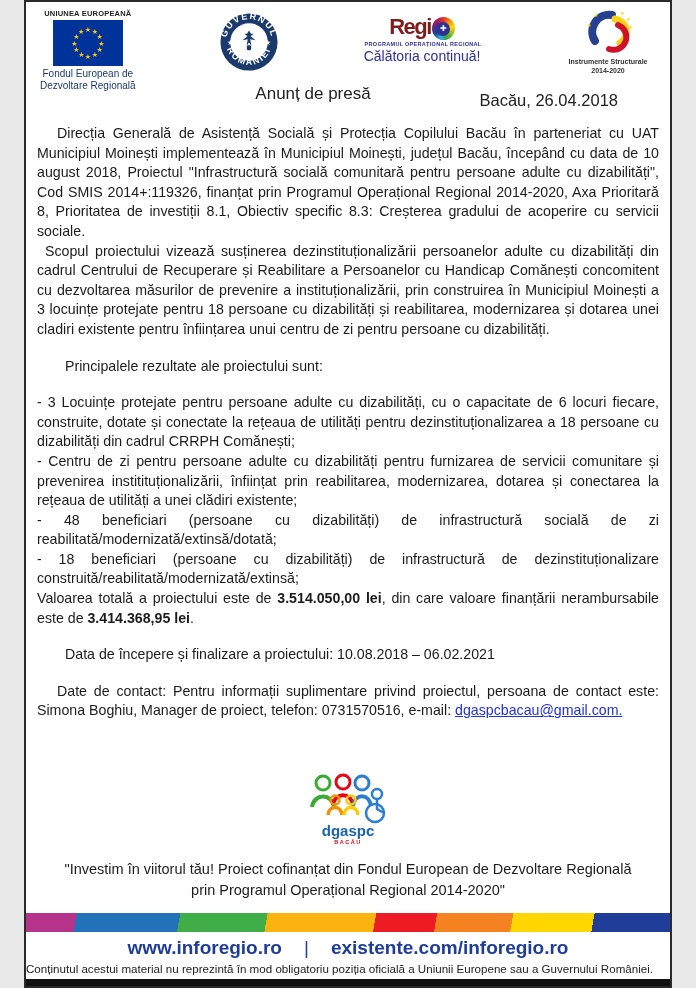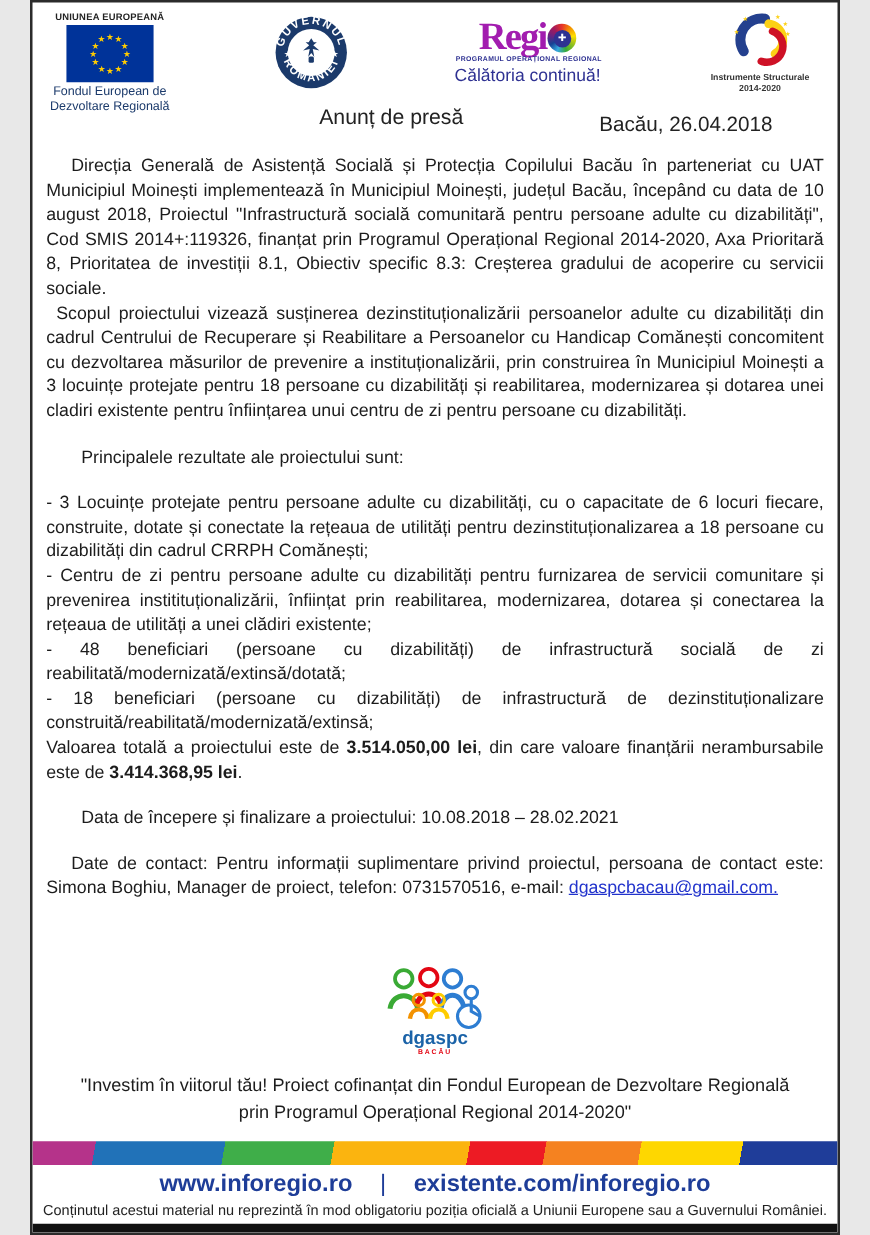--- a/index.html
+++ b/index.html
@@ -12,21 +12,21 @@
   }
   
   .logos-row { display:flex; align-items:flex-start; justify-content:space-between;
     padding:7px 16px 0 14px; height:72px; }
   .logo-block { display:flex; flex-direction:column; align-items:center; }
   .eu-top { font-size:7.5px; font-weight:bold; color:#222; margin-bottom:2px; letter-spacing:.2px;}
   .eu-bottom { font-size:10px; color:#1b3a6b; text-align:center; line-height:1.15; margin-top:2px;}
   .gov-logo { margin-top:2px; }
   .regio-block { margin-top:4px; text-align:center; }
   .regio-line { display:flex; align-items:center; justify-content:center; }
-  .regio-word { font-size:31px; font-weight:bold; color:#a21caf; letter-spacing:-1.5px; line-height:1; font-family:Liberation Serif, serif;}
+  .regio-word { font-size:22px; font-weight:bold; color:#7f1d1d; letter-spacing:-1.5px; line-height:1; font-family:Liberation Sans, sans-serif;}
   .regio-wheel { width:23px; height:23px; border-radius:50%; margin-left:1px; margin-top:4px;
     background:conic-gradient(#e6332a,#f39200,#ffde00,#95c11f,#3aaa35,#36a9e1,#164194,#662483,#a3195b,#e6332a);
     position:relative; }
   .regio-wheel::after { content:"✚"; position:absolute; inset:4.5px; background:#2e3192;
     border-radius:50%; color:#fff; font-size:8px; line-height:14px; text-align:center; }
   .regio-sub { font-size:5.5px; color:#2e3192; font-weight:bold; letter-spacing:.3px; margin-top:1px; text-align:left; padding-left:2px;}
   .regio-tag { font-size:14px; color:#2e3192; margin-top:1px; }
   .is-block { margin-top:0; text-align:center; width:92px; }
   .is-text { font-size:7px; color:#333; line-height:1.25; margin-top:1px; font-weight:bold;}
   
@@ -48,21 +48,21 @@
   
   .footer { margin-top:auto; }
   .dgaspc-block { display:flex; flex-direction:column; align-items:center; margin-top:6px; }
   .dgaspc-word { font-size:15px; font-weight:bold; color:#1b63a8; line-height:1; margin-top:-2px;}
   .dgaspc-sub { font-size:5.5px; font-weight:bold; color:#e30613; letter-spacing:1.5px; margin-top:1px;}
   .quote { text-align:center; font-size:14.5px; line-height:1.45; color:#1c1c1c; margin-top:14px; }
   .stripe { height:19px; width:100%; margin-top:12px; }
   .links-row { display:flex; justify-content:center; align-items:center; gap:22px; padding:5px 0 3px; }
   .site-link { font-size:19px; font-weight:bold; color:#1e3d98; text-decoration:none; cursor:pointer;}
   .link-sep { font-size:19px; color:#1e3d98; }
-  .disclaimer { text-align:center; font-size:11.6px; color:#222; padding-bottom:4px; }
+  .disclaimer { font-size:11.6px; color:#222; padding-bottom:4px; }
   .bottom-bar { height:7px; background:#111; width:100%; }
 </style>
 </head>
 <body>
 
 <div class="page">
 
   <div class="logos-row">
 
     <div class="logo-block">
@@ -152,21 +152,21 @@
 
     <p class="results-intro">Principalele rezultate ale proiectului sunt:</p>
 
     <p>- 3 Locuințe protejate pentru persoane adulte cu dizabilități, cu o capacitate de 6 locuri fiecare, construite, dotate și  conectate la rețeaua de utilități pentru dezinstituționalizarea a 18 persoane cu dizabilități din cadrul CRRPH Comănești;</p>
     <p>- Centru de zi pentru persoane adulte cu dizabilități pentru furnizarea de servicii comunitare și prevenirea institituționalizării, înființat prin reabilitarea, modernizarea, dotarea și conectarea la rețeaua de  utilități a unei clădiri existente;</p>
     <p>- 48 beneficiari (persoane cu dizabilități) de infrastructură socială de zi reabilitată/modernizată/extinsă/dotată;</p>
     <p>- 18 beneficiari (persoane cu dizabilități) de infrastructură de dezinstituționalizare construită/reabilitată/modernizată/extinsă;</p>
 
     <p><span>Valoarea totală a proiectului este de </span><span class="value-bold">3.514.050,00 lei</span><span>, din care valoare finanțării nerambursabile este de </span><span class="value-bold">3.414.368,95 lei</span><span>.</span></p>
 
-    <p class="dates-line">Data de începere și finalizare a proiectului: 10.08.2018 – 28.02.2021</p>
+    <p class="dates-line">Data de începere și finalizare a proiectului: 10.08.2018 – 06.02.2021</p>
 
     <p class="contact-par"><span>Date de contact: Pentru informații suplimentare privind proiectul, persoana de contact este: Simona Boghiu, Manager de proiect, telefon: 0731570516, e-mail: </span><a class="email-link">dgaspcbacau@gmail.com.</a></p>
   </div>
 
   <div class="footer">
 
     <div class="dgaspc-block">
       <svg width="86" height="52" viewBox="0 0 86 52">
         <circle cx="18" cy="10" r="7" stroke="#3aaa35" stroke-width="3" fill="none"></circle>
         <path d="M7 34 C 9 20, 27 20, 29 34" stroke="#3aaa35" stroke-width="4" fill="none"></path>

